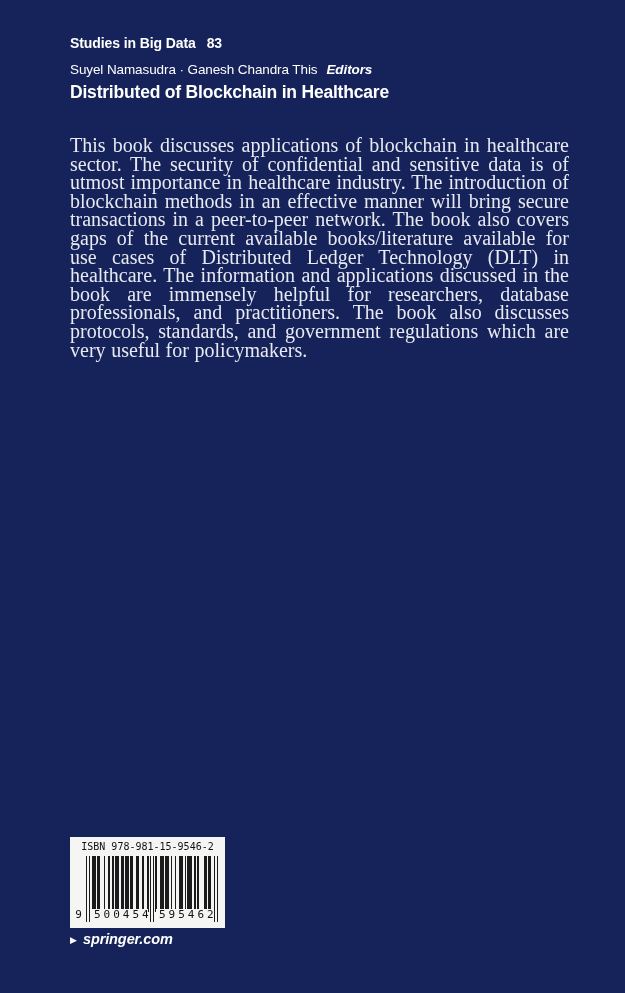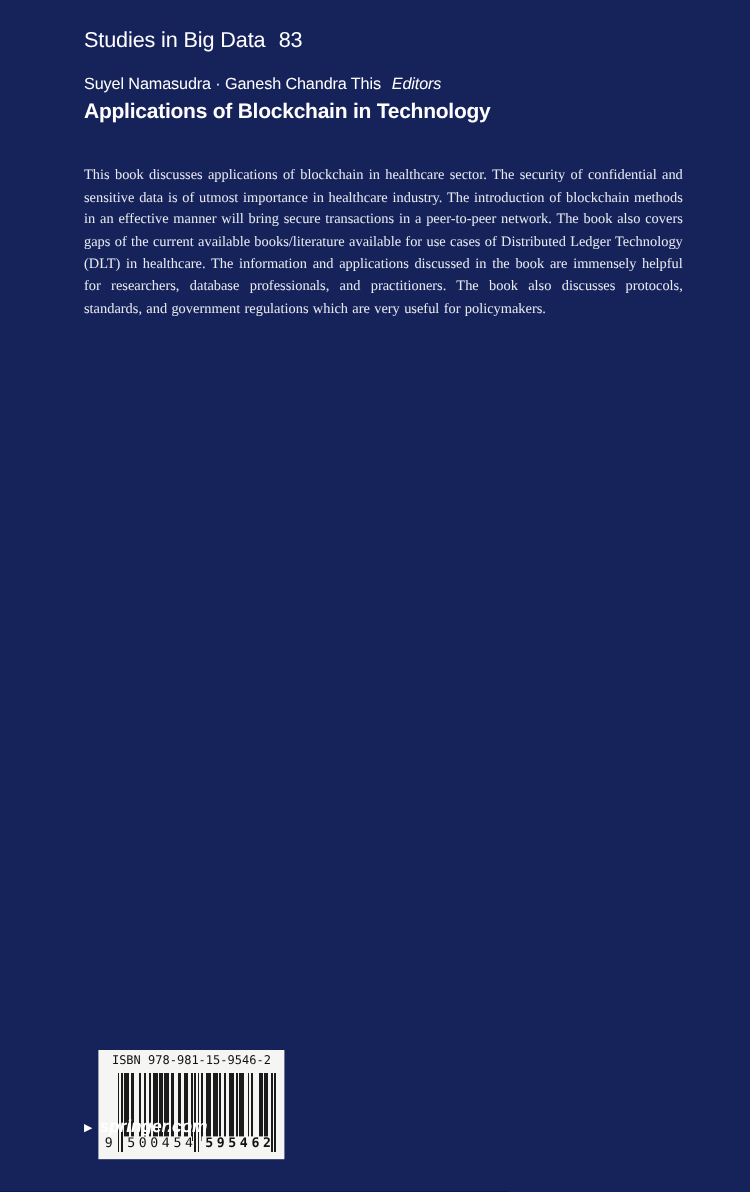--- a/index.html
+++ b/index.html
@@ -12,71 +12,70 @@
   *{margin:0;padding:0;box-sizing:border-box;}
   html,body{background:#0e1840;}
   .cover{
     position:relative;
     width:625px;height:993px;
     background:var(--background);
     overflow:hidden;
     font-family:"Liberation Sans",sans-serif;
   }
   .series-line{
-    position:absolute;left:70px;top:23px;
-    color:var(--heading);font-size:18px;font-weight:normal;
+    position:absolute;left:70px;top:35px;
+    color:var(--heading);font-size:14px;font-weight:bold;
     letter-spacing:-0.1px;
   }
   .series-number{margin-left:11px;}
   .editors-line{
     position:absolute;left:70px;top:62px;
     color:var(--heading);font-size:13.5px;font-weight:normal;
     letter-spacing:-0.1px;
   }
-  .editors-role{font-style:italic;margin-left:9px;}
+  .editors-role{font-style:italic;margin-left:9px;font-weight:bold;}
   .book-title{
     position:absolute;left:70px;top:82px;
     color:var(--heading);font-size:17.5px;font-weight:bold;
     letter-spacing:-0.2px;
   }
   .description{
     position:absolute;left:70px;top:136px;width:499px;
     color:var(--text);
     font-family:"Liberation Serif",serif;
-    font-size:12px;line-height:18.6px;
+    font-size:20px;line-height:18.6px;
     text-align:justify;
     word-spacing:0.6px;
   }
   .barcode-box{
-    position:absolute;left:82px;top:837px;
+    position:absolute;left:70px;top:837px;
     width:155px;height:91px;
     background:var(--barcode-bg);
     padding-top:4px;
-    margin-top:38px;
   }
   .isbn-label{
     display:block;text-align:center;
     font-family:"DejaVu Sans Mono",monospace;
     font-size:10px;line-height:12px;color:#111;
     white-space:nowrap;
   }
   .barcode-bars{
     position:relative;height:66px;margin-top:3px;
   }
   .barcode-bars svg{position:absolute;left:16px;top:0;}
   .bc-digit,.bc-group{
     position:absolute;bottom:1px;
     font-family:"DejaVu Sans Mono",monospace;
     font-size:11px;line-height:12px;color:#111;
     background:var(--barcode-bg);
     text-align:center;white-space:nowrap;
   }
   .bc-first{left:3px;width:11px;}
   .bc-left{left:21px;width:57px;letter-spacing:3px;text-indent:3px;}
-  .bc-right{left:86px;width:57px;letter-spacing:3px;text-indent:3px;font-weight:bold;}
+  .bc-right{left:86px;width:57px;letter-spacing:3px;text-indent:3px;}
   .publisher-line{
     position:absolute;left:70px;top:931px;
     display:flex;align-items:center;
     color:var(--heading);
   }
   .publisher-arrow{
     font-size:9px;line-height:14px;margin-right:6px;
     display:inline-block;transform:translateY(0.5px);
   }
   .publisher-url{font-size:14.5px;font-weight:bold;letter-spacing:-0.1px;font-style:italic;}
@@ -87,21 +86,21 @@
 <div class="cover">
 
   <div class="series-line">
     <span>Studies in Big Data</span><span class="series-number">83</span>
   </div>
 
   <div class="editors-line">
     <span>Suyel Namasudra · Ganesh Chandra This</span><span class="editors-role">Editors</span>
   </div>
 
-  <h1 class="book-title">Applications of Blockchain in Technology</h1>
+  <h1 class="book-title">Distributed of Blockchain in Healthcare</h1>
 
   <p class="description">This book discusses applications of blockchain in healthcare sector. The security of confidential and sensitive data is of utmost importance in healthcare industry. The introduction of blockchain methods in an effective manner will bring secure transactions in a peer-to-peer network. The book also covers gaps of the current available books/literature available for use cases of Distributed Ledger Technology (DLT) in healthcare. The information and applications discussed in the book are immensely helpful for researchers, database professionals, and practitioners. The book also discusses protocols, standards, and government regulations which are very useful for policymakers.</p>
 
   <div class="barcode-box">
     <span class="isbn-label">ISBN 978-981-15-9546-2</span>
     <div class="barcode-bars">
       <svg id="bc-svg" width="132" height="66" viewBox="0 0 95 62" preserveAspectRatio="none" shape-rendering="crispEdges">
           <rect x="0" y="0" width="1" height="62" fill="#1b1b1b"></rect>
           <rect x="2" y="0" width="1" height="62" fill="#1b1b1b"></rect>
           <rect x="4" y="0" width="1" height="53" fill="#1b1b1b"></rect>

